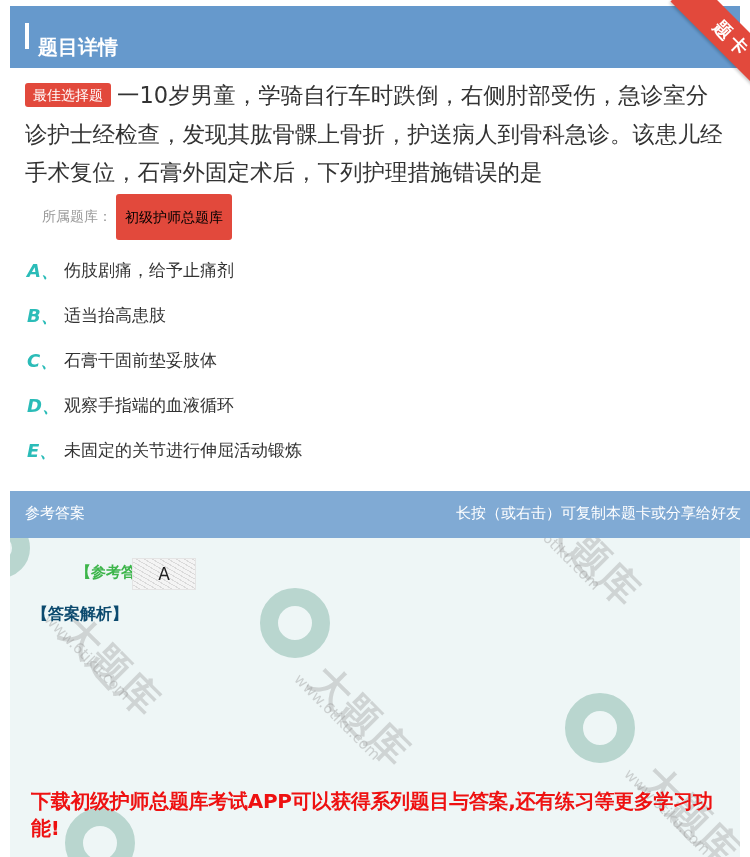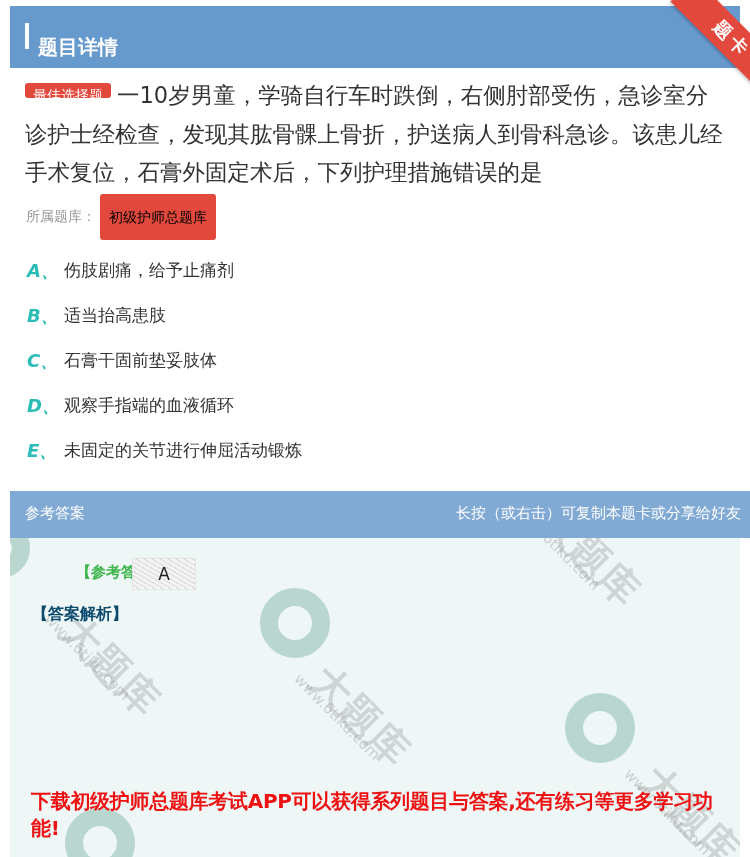--- a/index.html
+++ b/index.html
@@ -26,24 +26,24 @@
       box-shadow: 0 2px 3px rgba(0,0,0,0.2);
     }
     .ribbon span { display: inline-block; transform: rotate(0deg); letter-spacing: 4px; }
 
     .question {
       position: absolute; left: 25px; top: 76px; width: 700px;
       font-size: 22.5px; line-height: 38.5px; color: #333;
     }
     .q-badge {
       display: inline-block; background: #e2493c; color: #fff; font-size: 14px;
-      line-height: 22px; height: 15px; padding: 1px 8px; border-radius: 3px;
+      line-height: 22px; height: 24px; padding: 1px 8px; border-radius: 3px;
       vertical-align: 3px; margin-right: 6px;
     }
-    .bank-row { position: absolute; left: 26px; top: 194px; font-size: 14px; color: #999; display: flex; align-items: center; }
+    .bank-row { position: absolute; left: 42px; top: 194px; font-size: 14px; color: #999; display: flex; align-items: center; }
     .bank-badge {
       display: inline-block; background: #e2493c; color: #000000; font-size: 14px;
       line-height: 22px; padding: 12px 9px; border-radius: 3px; margin-left: 4px;
     }
 
     .options { position: absolute; left: 27px; top: 248px; }
     .option { display: flex; align-items: center; height: 45px; }
     .opt-letter { color: #2bbcb8; font-size: 18px; font-weight: bold; font-style: italic; width: 37px; }
     .opt-text { font-size: 17px; color: #333; }
 

